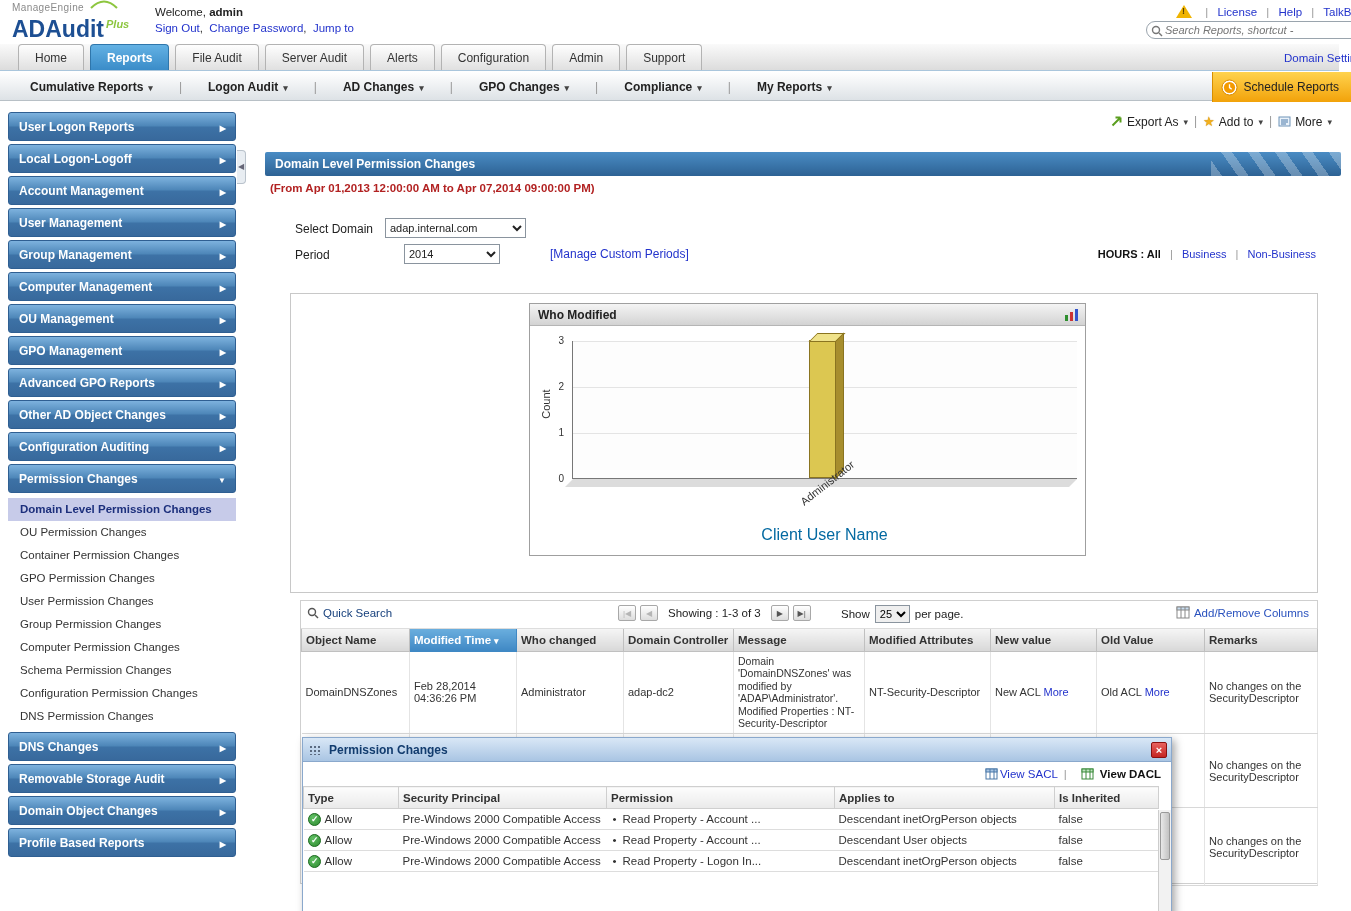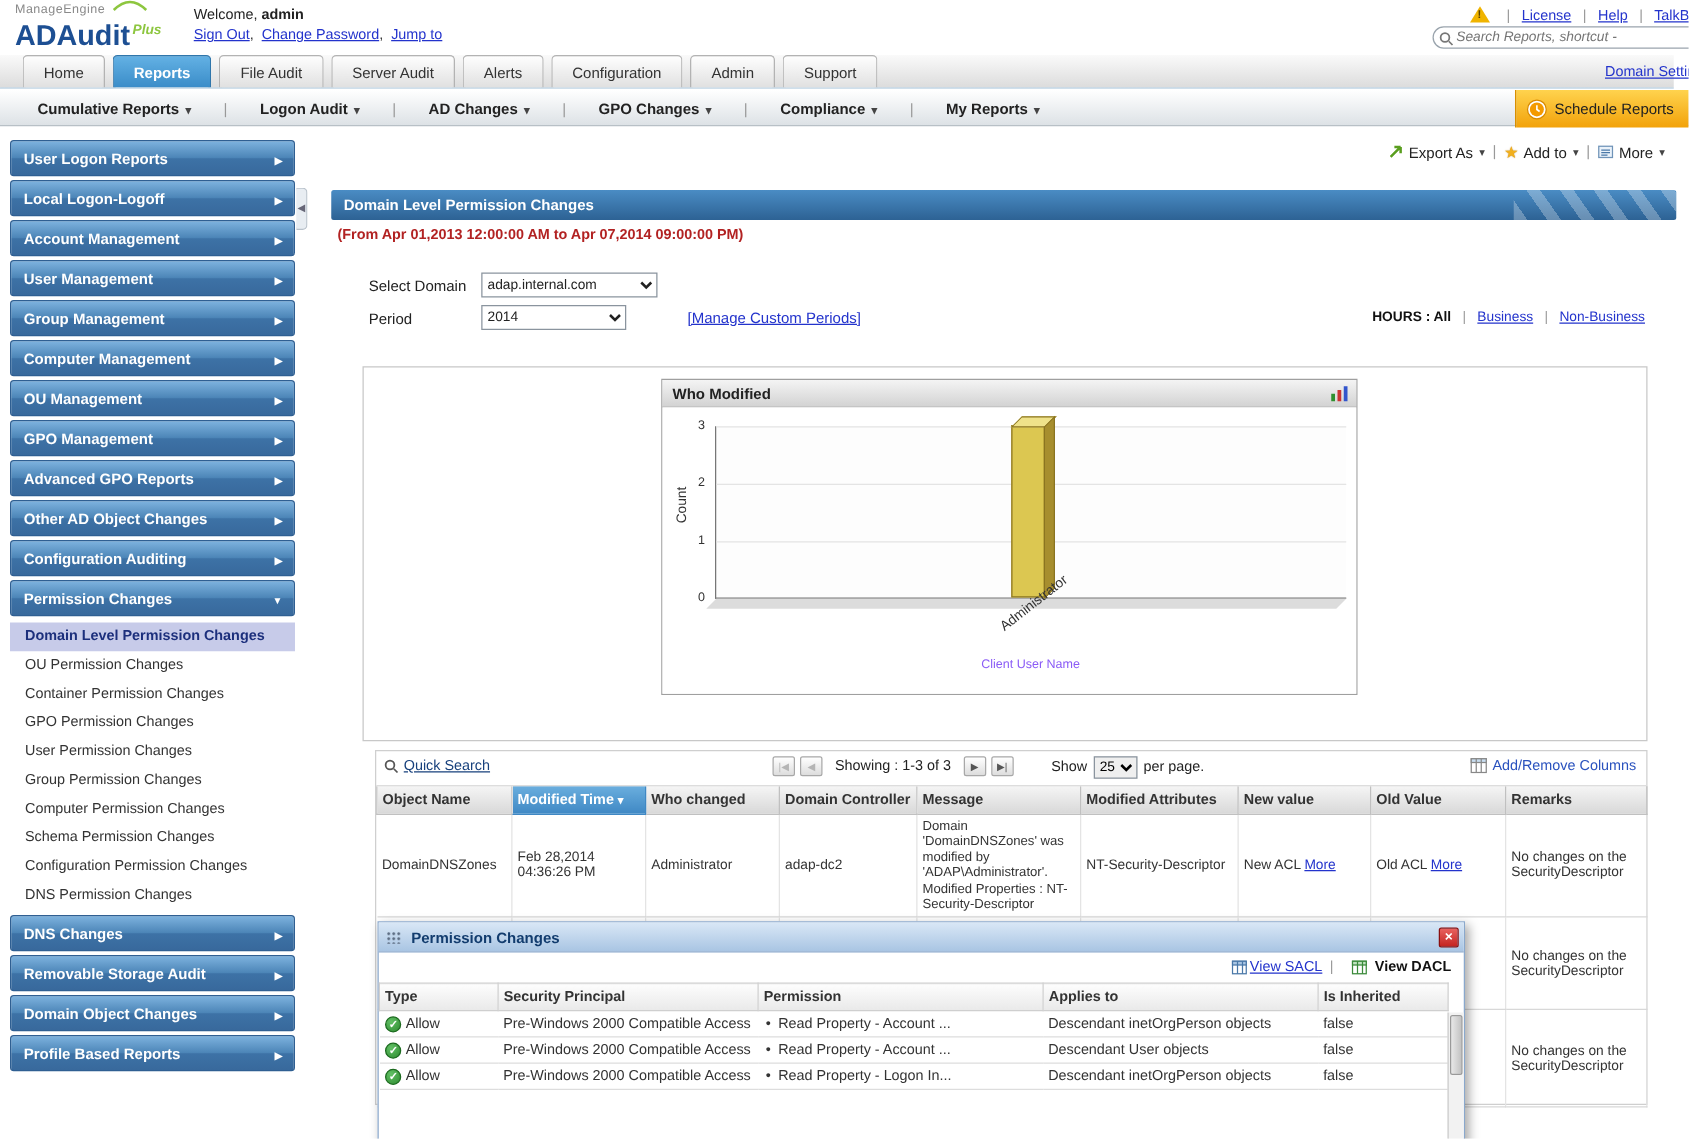--- a/index.html
+++ b/index.html
@@ -1,19 +1,19 @@
 <!DOCTYPE html>
 <html><head>
 <meta charset="utf-8">
 <style>
   *{box-sizing:border-box;margin:0;padding:0}
   html,body{background:#fff}
   #app{position:relative;width:1351px;height:911px;overflow:hidden;background:#fff;
        font-family:"Liberation Sans",sans-serif;font-size:12px;color:#333}
-  a,.lnk{color:#2333cc;text-decoration:underline;cursor:pointer}
+  a,.lnk{color:#2333cc;cursor:pointer}
   .sep::after{content:"|";color:#999;margin:0 6px;text-decoration:none;display:inline-block}
 
   
   .hdr{position:absolute;left:0;top:0;width:1351px;height:44px;background:#fff}
   .logo{position:absolute;left:12px;top:2px}
   .logo-top{font-size:10px;color:#8a8a8a;letter-spacing:.4px}
   .logo-swoosh{position:absolute;left:78px;top:-2px}
   .logo-main{font-size:23px;font-weight:bold;color:#1d4f93;line-height:22px}
   .logo-plus{font-size:11px;font-style:italic;color:#8dc63f;vertical-align:super;margin-left:2px}
   .welcome{position:absolute;left:155px;top:6px;font-size:11.5px;color:#222}
@@ -99,21 +99,21 @@
   .plot::after{content:"";position:absolute;left:0;bottom:-9px;width:100%;height:8px;background:#dcdcdc;
     transform:skewX(-45deg);transform-origin:top left}
   .gridline{position:absolute;left:0;width:100%;height:1px;background:#e4e4e4}
   .chart-bar{position:absolute;left:236px;bottom:0;width:28px;background:#dcc751;border:1px solid #8a7420}
   .chart-bar::before{content:"";position:absolute;left:3px;top:-8px;width:100%;height:7px;background:#efe28a;
     border:1px solid #8a7420;transform:skewX(-45deg)}
   .chart-bar::after{content:"";position:absolute;right:-8px;top:-4px;width:7px;height:100%;background:#a78e2e;
     border:1px solid #8a7420;transform:skewY(-45deg)}
   .cat-label{position:absolute;left:268px;top:172px;transform:rotate(-38deg);transform-origin:left top;
     font-size:11px;color:#333;white-space:nowrap}
-  .xlab{position:absolute;left:42px;top:200px;width:505px;text-align:center;font-size:10px;color:#8b5cf6}
+  .xlab{position:absolute;left:42px;top:200px;width:505px;text-align:center;font-size:16px;color:#0369a1}
 
   
   .gridwrap{position:absolute;left:300px;top:600px;width:1018px;height:284px;border:1px solid #cfcfcf;background:#fff}
   .grid-controls{position:relative;height:28px;border-bottom:1px solid #ddd;font-size:11.5px}
   .qs{position:absolute;left:6px;top:6px;display:flex;align-items:center}
   .qs a{color:#17407c;margin-left:4px;font-size:11.5px}
   .pager{position:absolute;left:315px;top:4px;display:flex;align-items:center}
   .pg-btn{width:18px;height:16px;margin:0 2px;border:1px solid #a8a8a8;border-radius:2px;
     background:linear-gradient(#fff,#ddd);font-size:8px;text-align:center;line-height:15px;cursor:pointer;color:#555}
   .pg-btn.disabled{color:#b5b5b5;cursor:default}
@@ -293,21 +293,21 @@
   </div>
 
   <div class="titlebar"><span>Domain Level Permission Changes</span></div>
   <div class="daterange">(From Apr 01,2013 12:00:00 AM to Apr 07,2014 09:00:00 PM)</div>
 
   <span class="frm-label" style="left:295px;top:222px">Select Domain</span>
   <select class="frm-select" style="left:385px;top:218px;width:141px">
     <option>adap.internal.com</option>
   </select>
   <span class="frm-label" style="left:295px;top:248px">Period</span>
-  <select class="frm-select" style="left:385px;top:244px;width:116px">
+  <select class="frm-select" style="left:404px;top:244px;width:96px">
     <option>2014</option>
   </select>
   <a class="manage-link">[Manage Custom Periods]</a>
   <div class="hours">
     <b>HOURS : All</b>
     <span class="sep"></span>
     <a>Business</a>
     <span class="sep"></span>
     <a>Non-Business</a>
   </div>

